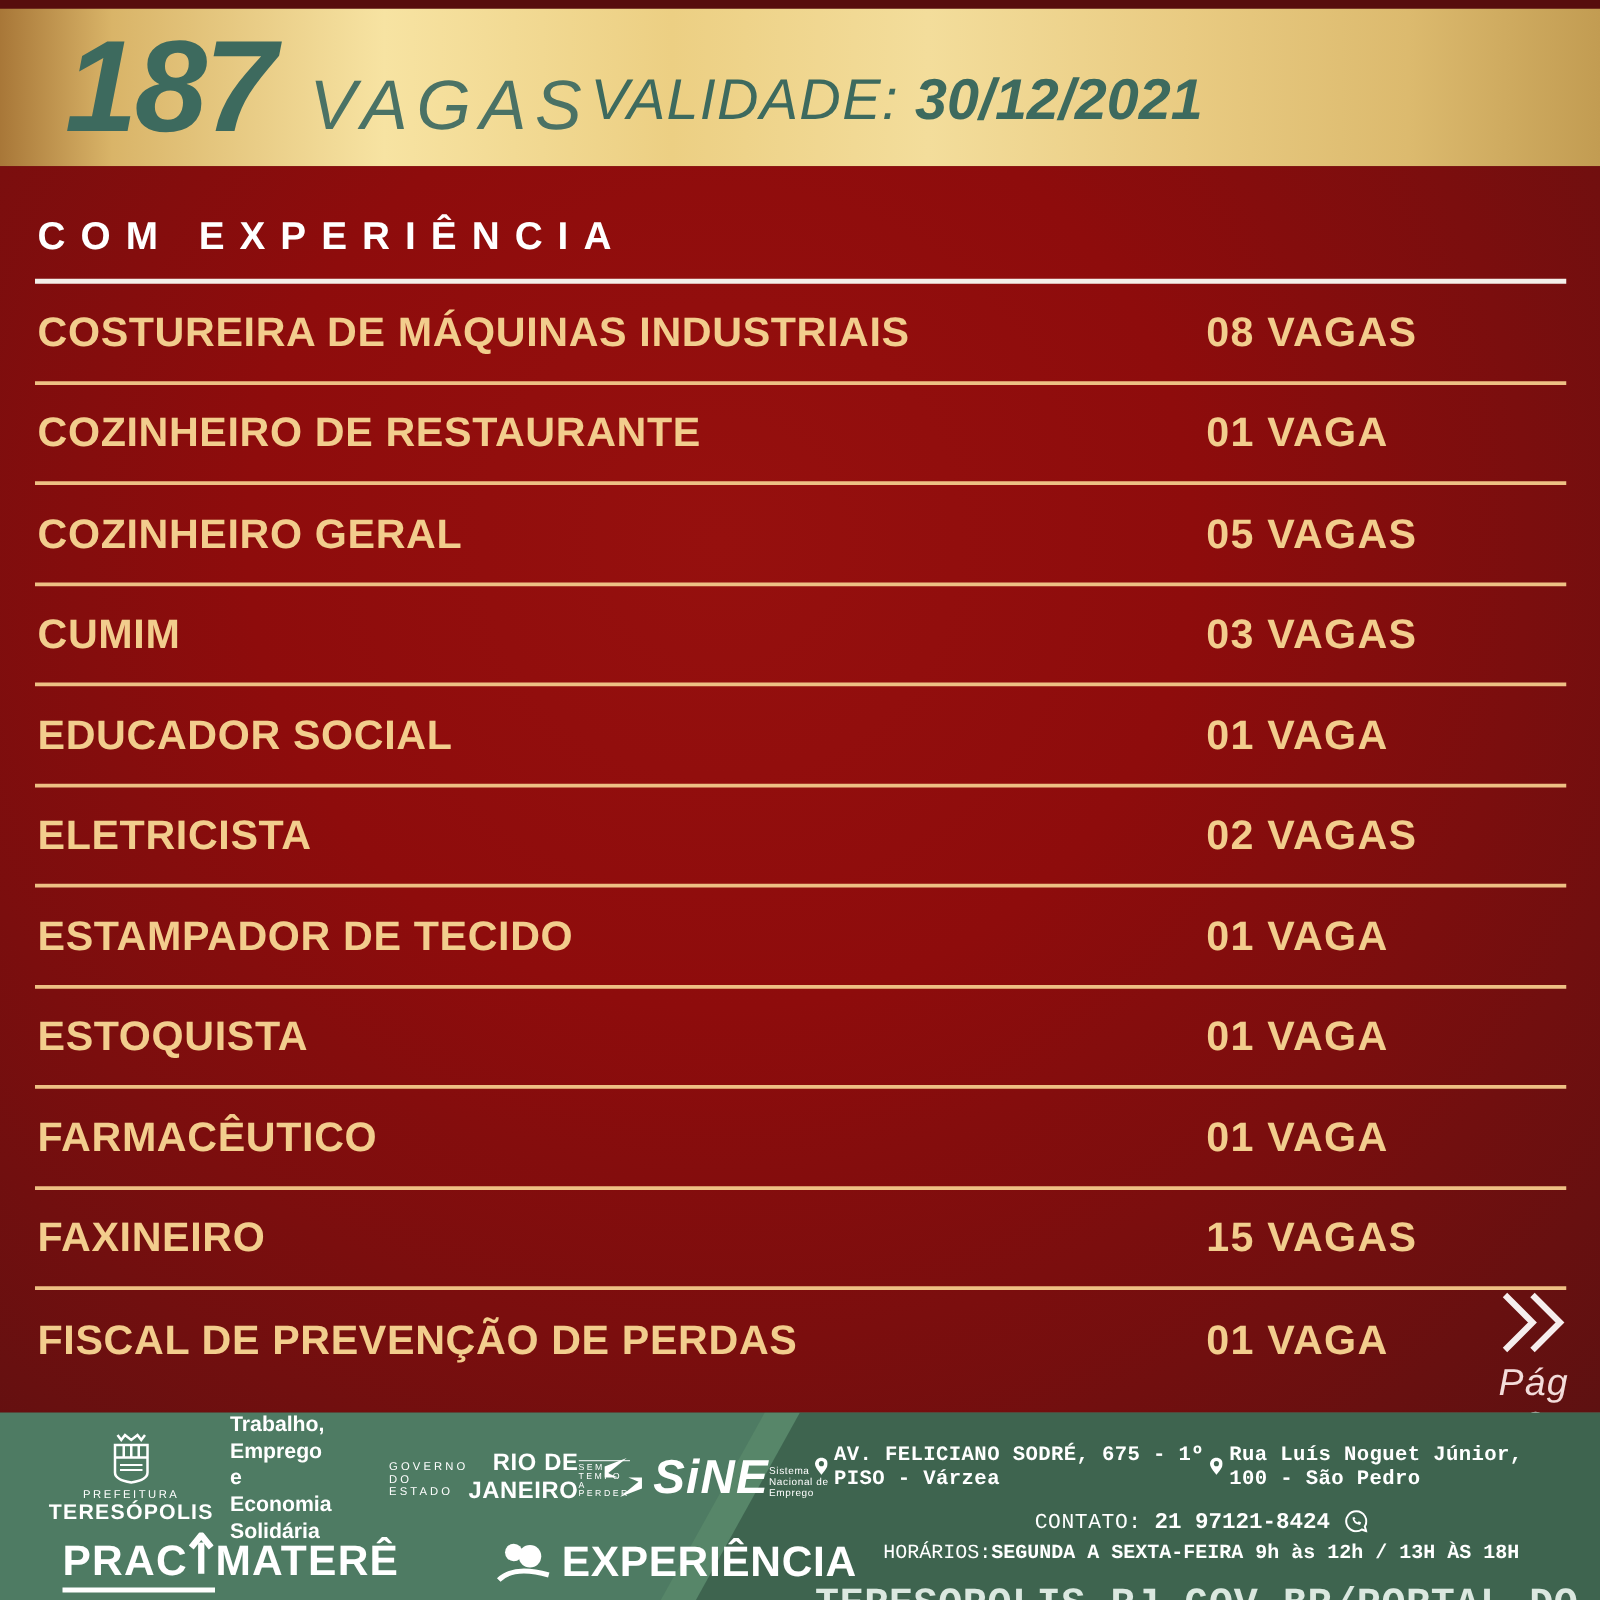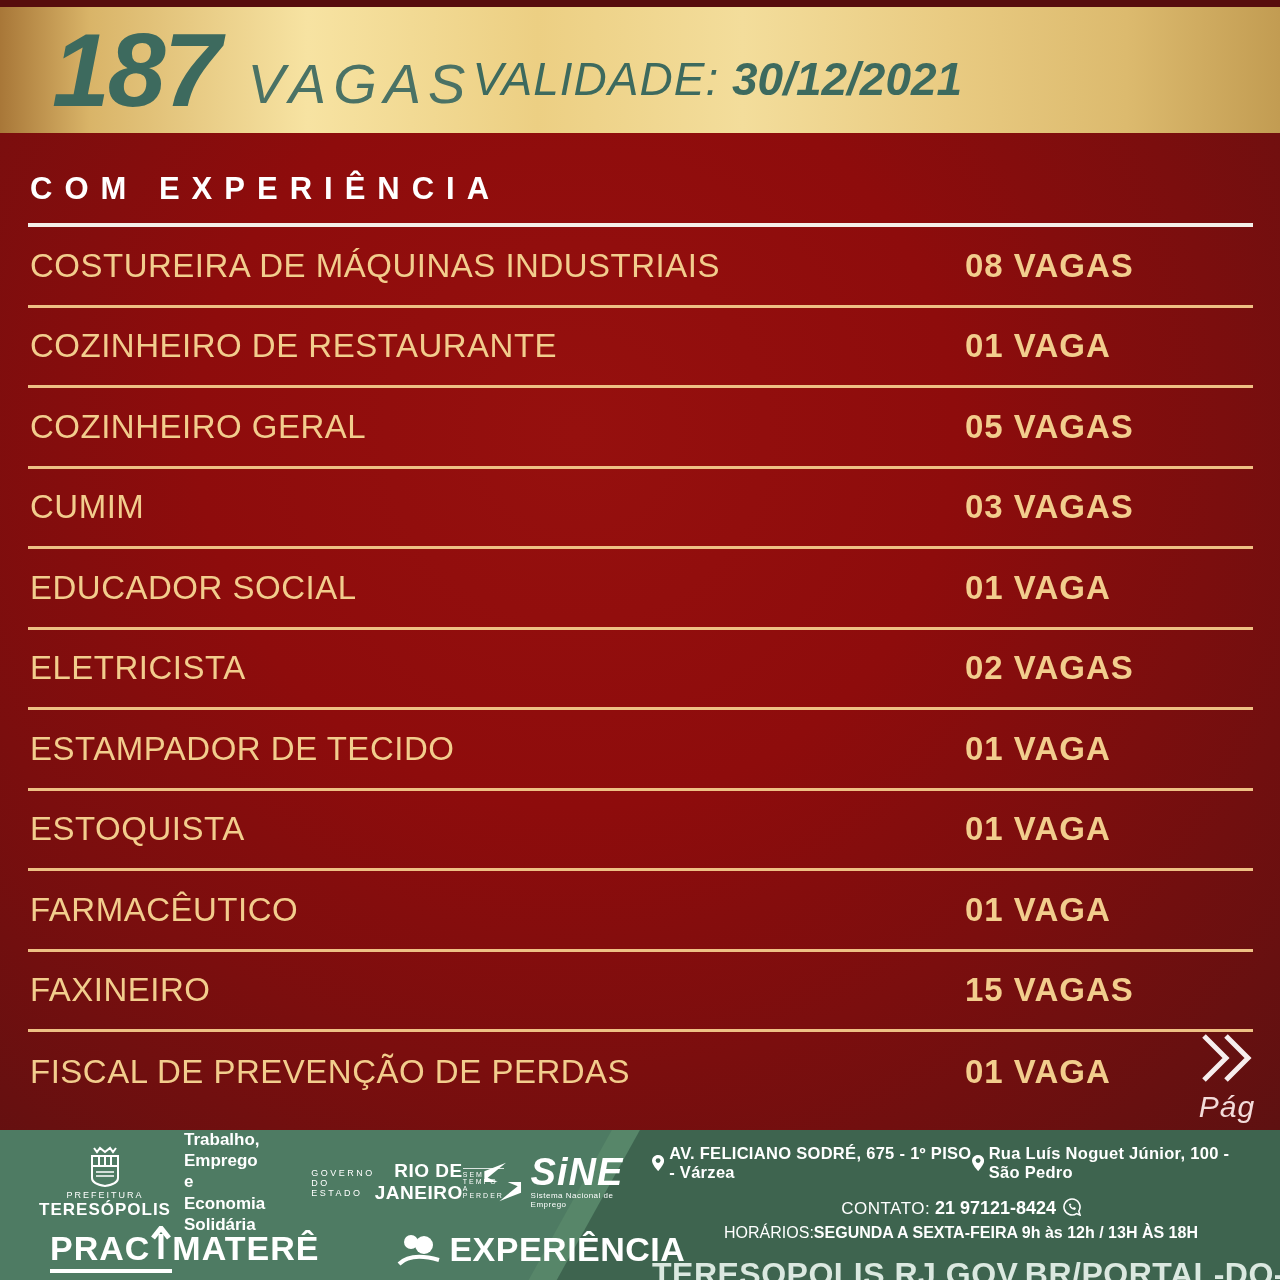--- a/index.html
+++ b/index.html
@@ -29,21 +29,21 @@
     padding-top:38px;
   }
   .section-title-wrap { margin:0 0 0 28px; width:1225px; border-bottom:4px solid #f4efe9; padding-bottom:16px; padding-left:2px; }
   .section-title { color:#ffffff; font-size:31px; font-weight:700; letter-spacing:12px; }
   .rows { margin-left:28px; width:1225px; }
   .job-row {
     display:grid; grid-template-columns:935px 1fr; align-items:center;
     height:80.5px; border-bottom:3px solid #eec084; padding-left:2px;
   }
   .job-row:last-child { border-bottom:none; }
-  .job-title { color:#f2cd8d; font-size:33px; font-weight:400; letter-spacing:0.5px; }
+  .job-title { color:#f2cd8d; font-size:33px; font-weight:700; letter-spacing:0.5px; }
   .job-count { color:#f2cd8d; font-size:33px; font-weight:700; letter-spacing:1px; }
 
   .next-page { position:absolute; top:897px; right:18px; width:70px; text-align:center; cursor:pointer; }
   .chevrons { display:block; margin:0 auto; }
   .pag-label { font-size:30px; font-style:italic; color:#f3dcda; margin-top:4px; letter-spacing:1px; }
 
   
   .footer { position:relative; height:150px; background:#4e7b63; overflow:hidden; }
   .footer-dark {
     position:absolute; inset:0; background:#3e644f;
@@ -61,33 +61,34 @@
   .crest { display:flex; flex-direction:column; align-items:center; width:110px; }
   .crest-small { font-size:9px; letter-spacing:2px; font-weight:400; margin-top:2px; }
   .crest-big { font-size:17px; font-weight:700; letter-spacing:1px; }
   .v-divider { width:2px; height:62px; background:rgba(255,255,255,0.75); margin:0 16px 0 8px; }
   .secretaria { font-size:17px; font-weight:700; line-height:1.25; }
   .gov-rj { display:flex; flex-direction:row; align-items:center; margin-left:46px; width:130px; }
   .gov-small { font-size:9px; letter-spacing:2.5px; margin-top:2px; }
   .gov-big { font-size:19px; font-weight:800; letter-spacing:0.5px;text-align:right; }
   .gov-tag { font-size:7px; letter-spacing:2px; border-top:1px solid rgba(255,255,255,.8); padding-top:2px; margin-top:2px; }
   .sine { display:flex; align-items:center; margin-left:40px; }
-  .sine-text { display:flex; flex-direction:column; margin-left:6px; }
+  .sine-text { display:flex; margin-left:6px; }
   .sine-name { font-size:38px; font-weight:800; font-style:italic; line-height:0.9; letter-spacing:1px; }
   .sine-sub { font-size:8px; margin-top:2px; letter-spacing:0.5px; align-self:flex-end; }
   .programs-row { display:flex; align-items:center; margin-top:2px; }
   .pracima { display:flex; align-items:baseline; font-size:34px; font-weight:800; letter-spacing:1px; }
   .pracima .underlined { border-bottom:4px solid #ffffff; padding-bottom:1px; display:inline-flex; align-items:baseline; }
   .pracima svg { margin:0 1px; }
   .emprega { display:flex; align-items:center; margin-left:78px; font-size:34px; font-weight:800; letter-spacing:0.5px; }
   .emprega svg { margin-right:8px; }
 
   .footer-right {
     position:absolute; left:640px; top:0; width:640px; height:100%; color:#fff;
-    padding:14px 10px 8px 12px;
+    padding:24px 10px 8px 12px;
+    font-family:Liberation Mono, monospace;
   }
   .addr-row { display:flex; justify-content:space-between; padding-right:14px; }
   .addr { display:flex; align-items:center; font-size:16.5px; font-weight:600; letter-spacing:0.3px; }
   .addr svg { margin-right:5px; }
   .contact-row { text-align:center; margin-top:16px; font-size:17px; }
   .contact-label { font-weight:400; letter-spacing:0.5px;text-align:right; }
   .contact-number { font-weight:800; font-size:18px; }
   .contact-row svg { vertical-align:top; margin-left:2px; }
   .hours-row { text-align:center; margin-top:5px; font-size:16px; }
   .hours-label { font-weight:400; }

